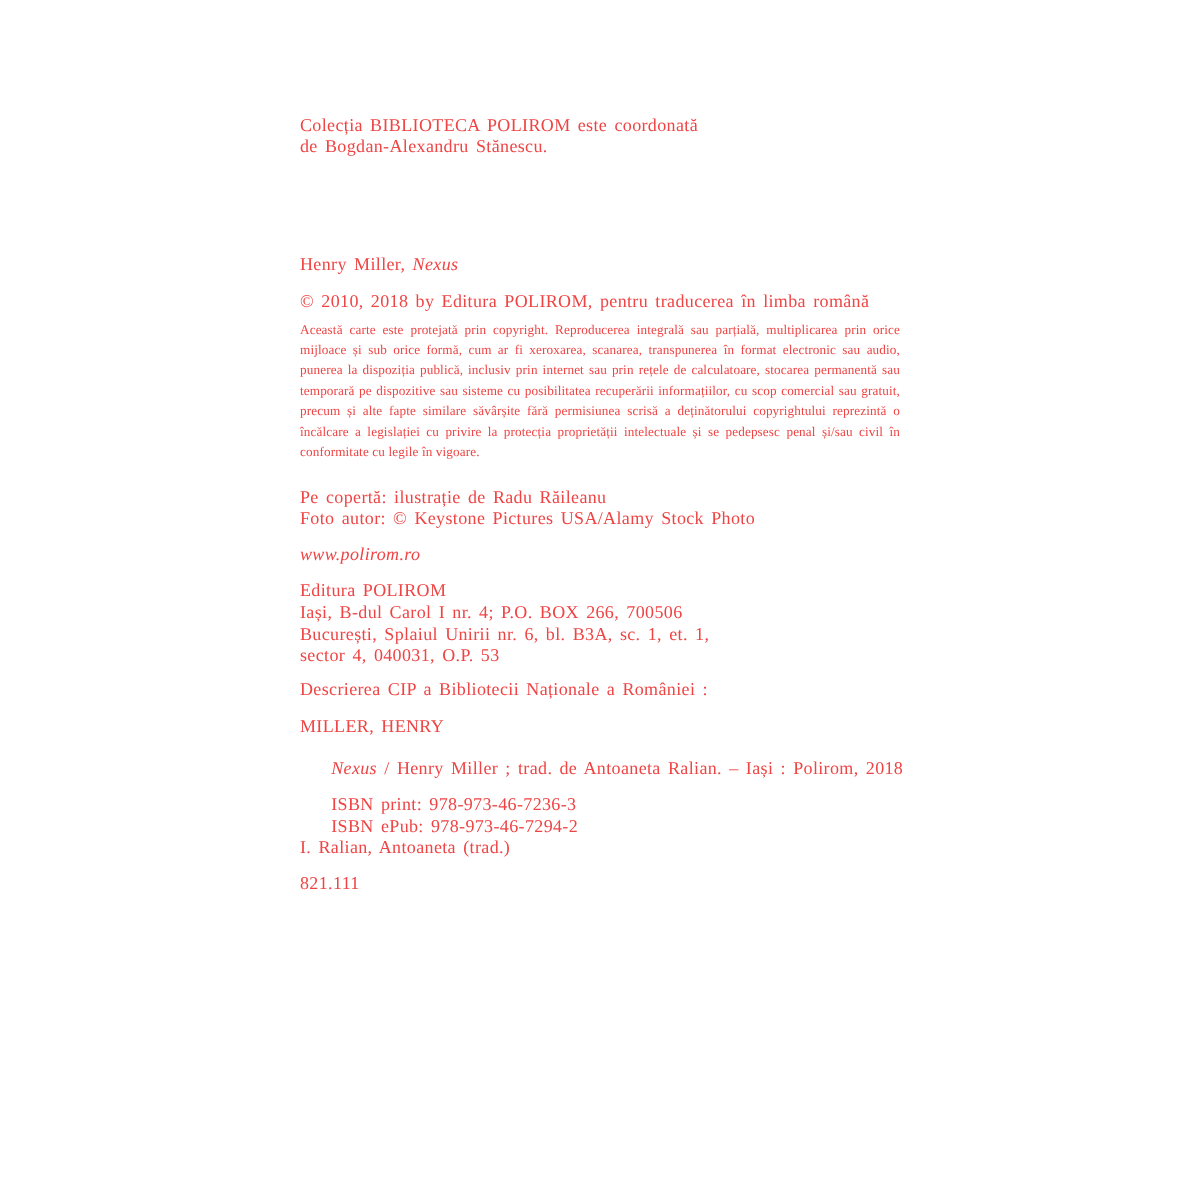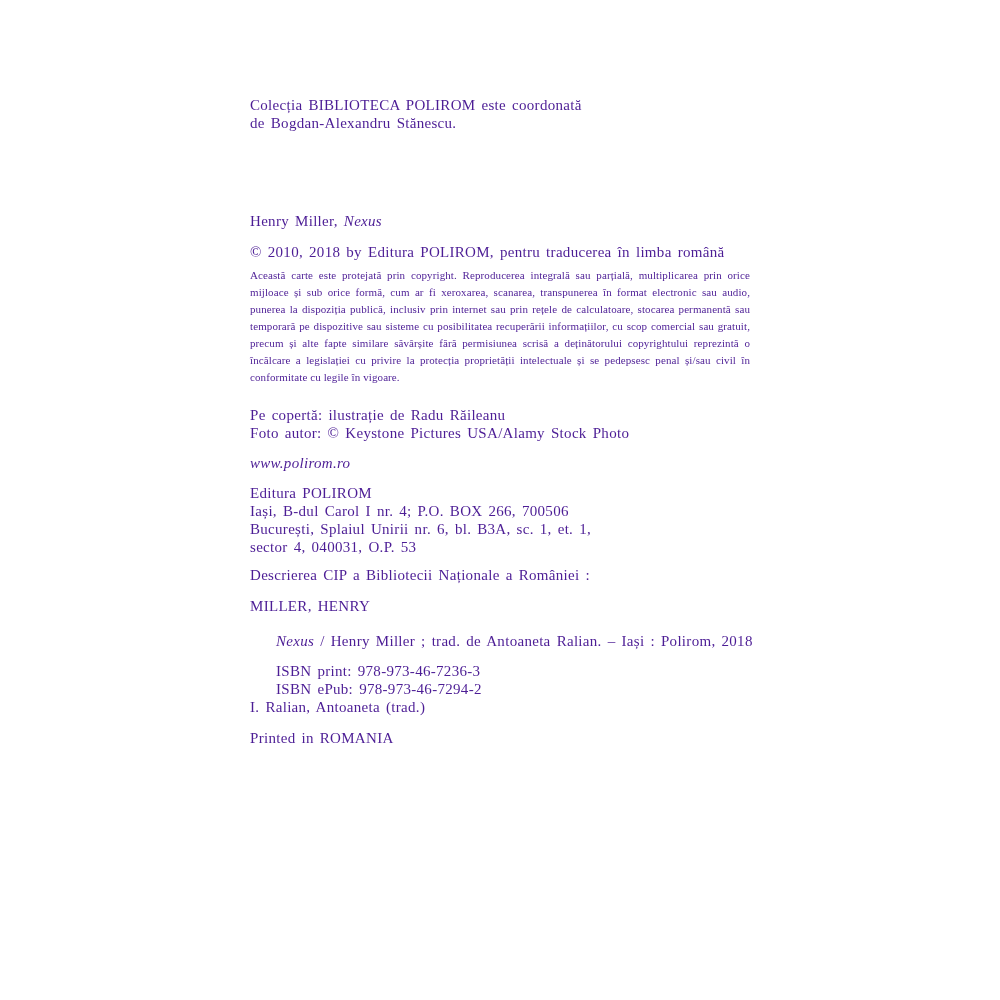--- a/index.html
+++ b/index.html
@@ -5,21 +5,21 @@
   html, body {
     margin: 0;
     padding: 0;
     background: #ffffff;
   }
   .page {
     position: relative;
     width: 896px;
     height: 1000px;
     background: #ffffff;
-    color: #4c1d95;
+    color: #ef4444;
     font-family: "Liberation Serif", "DejaVu Serif", serif;
     font-size: 15px;
     line-height: 18px;
     letter-spacing: 0.3px;
     word-spacing: 2px;
   }
   .content {
     position: absolute;
     left: 250px;
     top: 96px;
@@ -108,19 +108,19 @@
 
     <section class="b-isbn">
       <div class="line">ISBN print: 978-973-46-7236-3</div>
       <div class="line">ISBN ePub: 978-973-46-7294-2</div>
     </section>
 
     <section class="b-translator">
       <div class="line">I. Ralian, Antoaneta (trad.)</div>
     </section>
 
+    <section class="b-udc">
+      <div class="line">821.111</div>
+    </section>
 
-    <section class="b-printed">
-      <div class="line">Printed in ROMANIA</div>
-    </section>
 
   </div>
 </main>
 
 </body></html>

